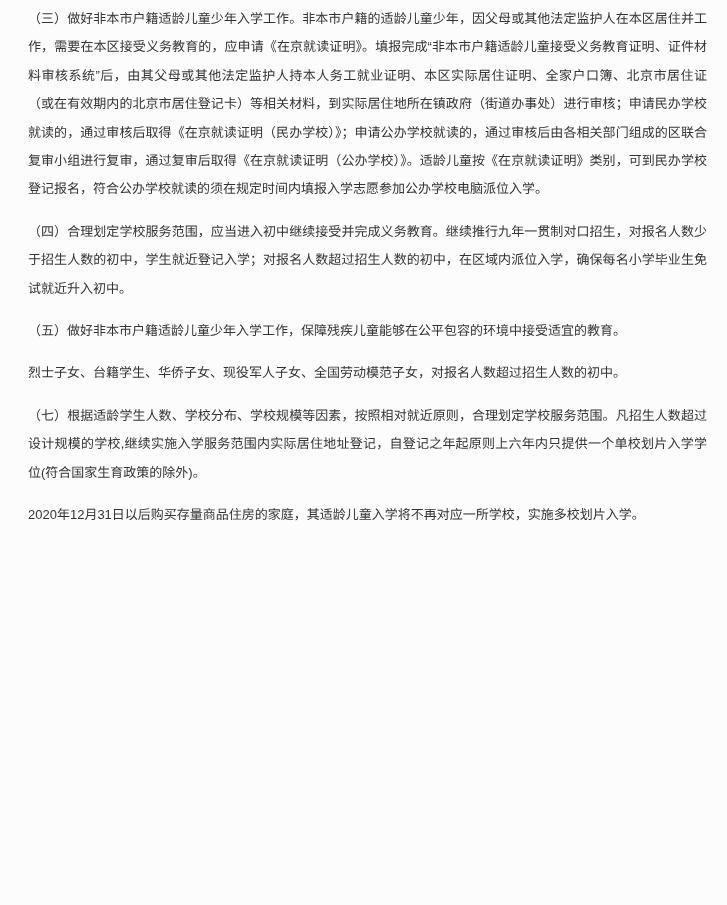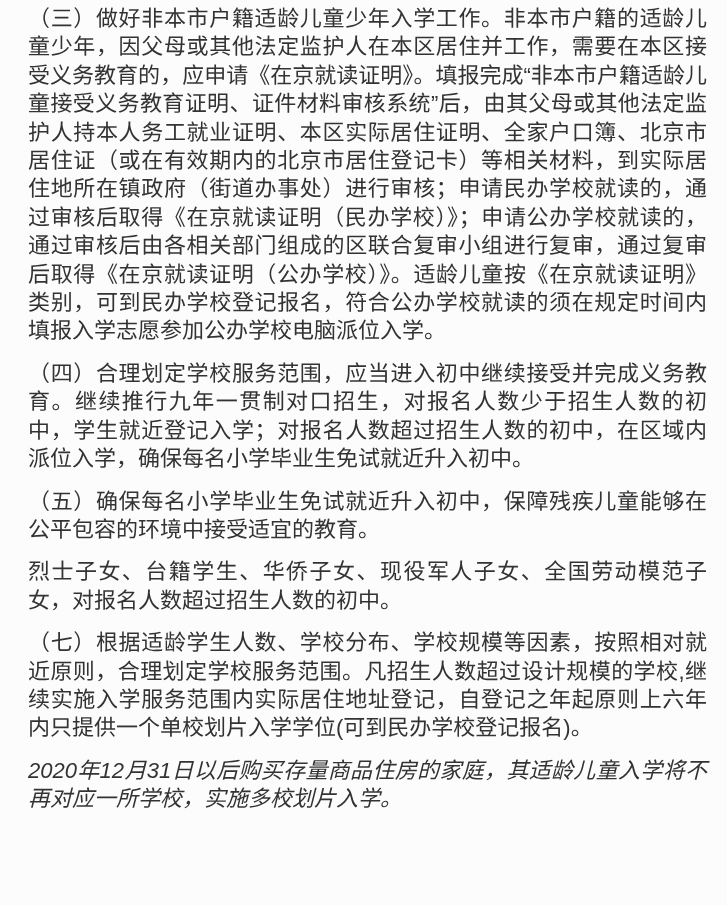--- a/index.html
+++ b/index.html
@@ -7,38 +7,37 @@
     padding: 0;
     background: #fcfcfc;
   }
   .doc-page {
     width: 727px;
     min-height: 905px;
     box-sizing: border-box;
     padding: 5px 20px 14px 28px;
     background: #fcfcfc;
     font-family: "Liberation Sans", sans-serif;
-    font-size: 22px;
+    font-size: 13px;
     line-height: 28.4px;
     color: #333333;
     text-align: justify;
     overflow-wrap: break-word;
   }
   .doc-page p {
     margin: 0 0 14px 0;
     padding: 0;
   }
   .doc-page p:last-child {
     margin-bottom: 4px;
-    font-style: italic;
   }
 </style>
 </head>
 <body>
 
 <main class="doc-page">
   <p>（三）做好非本市户籍适龄儿童少年入学工作。非本市户籍的适龄儿童少年，因父母或其他法定监护人在本区居住并工作，需要在本区接受义务教育的，应申请《在京就读证明》。填报完成“非本市户籍适龄儿童接受义务教育证明、证件材料审核系统”后，由其父母或其他法定监护人持本人务工就业证明、本区实际居住证明、全家户口簿、北京市居住证（或在有效期内的北京市居住登记卡）等相关材料，到实际居住地所在镇政府（街道办事处）进行审核；申请民办学校就读的，通过审核后取得《在京就读证明（民办学校）》；申请公办学校就读的，通过审核后由各相关部门组成的区联合复审小组进行复审，通过复审后取得《在京就读证明（公办学校）》。适龄儿童按《在京就读证明》类别，可到民办学校登记报名，符合公办学校就读的须在规定时间内填报入学志愿参加公办学校电脑派位入学。</p>
   <p>（四）合理划定学校服务范围，应当进入初中继续接受并完成义务教育。继续推行九年一贯制对口招生，对报名人数少于招生人数的初中，学生就近登记入学；对报名人数超过招生人数的初中，在区域内派位入学，确保每名小学毕业生免试就近升入初中。</p>
-  <p>（五）确保每名小学毕业生免试就近升入初中，保障残疾儿童能够在公平包容的环境中接受适宜的教育。</p>
+  <p>（五）做好非本市户籍适龄儿童少年入学工作，保障残疾儿童能够在公平包容的环境中接受适宜的教育。</p>
   <p>烈士子女、台籍学生、华侨子女、现役军人子女、全国劳动模范子女，对报名人数超过招生人数的初中。</p>
-  <p>（七）根据适龄学生人数、学校分布、学校规模等因素，按照相对就近原则，合理划定学校服务范围。凡招生人数超过设计规模的学校,继续实施入学服务范围内实际居住地址登记，自登记之年起原则上六年内只提供一个单校划片入学学位(可到民办学校登记报名)。</p>
+  <p>（七）根据适龄学生人数、学校分布、学校规模等因素，按照相对就近原则，合理划定学校服务范围。凡招生人数超过设计规模的学校,继续实施入学服务范围内实际居住地址登记，自登记之年起原则上六年内只提供一个单校划片入学学位(符合国家生育政策的除外)。</p>
   <p>2020年12月31日以后购买存量商品住房的家庭，其适龄儿童入学将不再对应一所学校，实施多校划片入学。</p>
 </main>
 
 </body></html>

